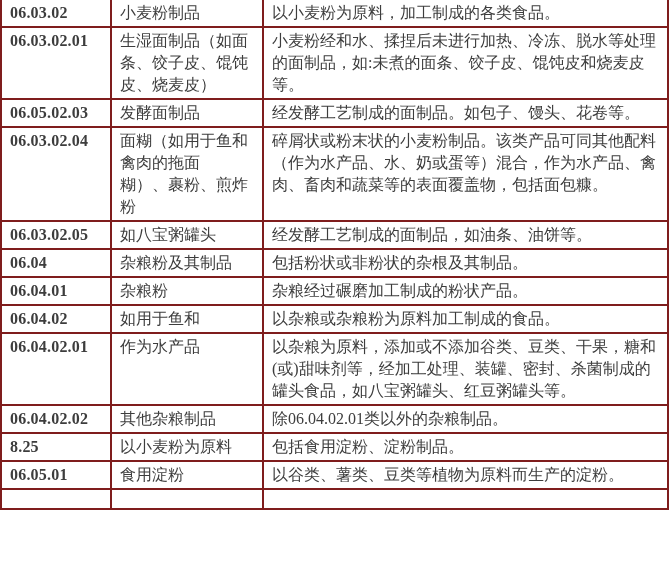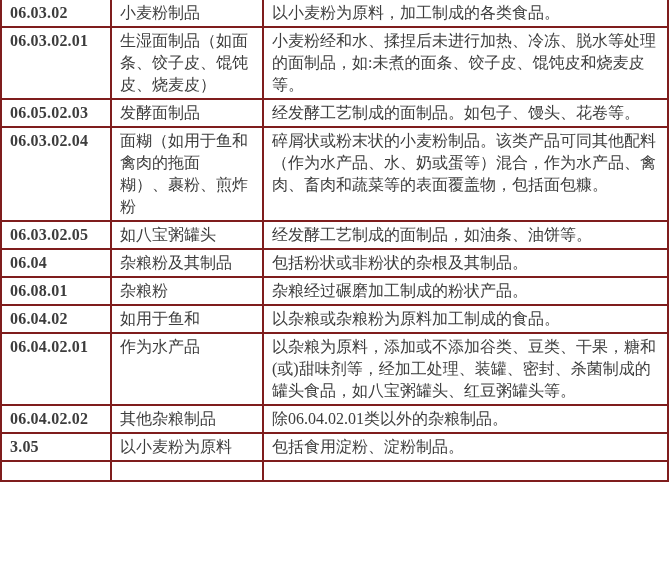--- a/index.html
+++ b/index.html
@@ -84,43 +84,48 @@
           <td class="code-cell">06.03.02.05</td>
           <td class="name-cell">如八宝粥罐头</td>
           <td class="description-cell">经发酵工艺制成的面制品，如油条、油饼等。</td>
         </tr>
         <tr>
           <td class="code-cell">06.04</td>
           <td class="name-cell">杂粮粉及其制品</td>
           <td class="description-cell">包括粉状或非粉状的杂根及其制品。</td>
         </tr>
         <tr>
-          <td class="code-cell">06.08.01</td>
+          <td class="code-cell">06.04.01</td>
           <td class="name-cell">杂粮粉</td>
           <td class="description-cell">杂粮经过碾磨加工制成的粉状产品。</td>
         </tr>
         <tr>
           <td class="code-cell">06.04.02</td>
           <td class="name-cell">如用于鱼和</td>
           <td class="description-cell">以杂粮或杂粮粉为原料加工制成的食品。</td>
         </tr>
         <tr>
           <td class="code-cell">06.04.02.01</td>
           <td class="name-cell">作为水产品</td>
           <td class="description-cell">以杂粮为原料，添加或不添加谷类、豆类、干果，糖和(或)甜味剂等，经加工处理、装罐、密封、杀菌制成的罐头食品，如八宝粥罐头、红豆粥罐头等。</td>
         </tr>
         <tr>
           <td class="code-cell">06.04.02.02</td>
           <td class="name-cell">其他杂粮制品</td>
           <td class="description-cell">除06.04.02.01类以外的杂粮制品。</td>
         </tr>
         <tr>
-          <td class="code-cell">3.05</td>
+          <td class="code-cell">8.25</td>
           <td class="name-cell">以小麦粉为原料</td>
           <td class="description-cell">包括食用淀粉、淀粉制品。</td>
+        </tr>
+        <tr>
+          <td class="code-cell">06.05.01</td>
+          <td class="name-cell">食用淀粉</td>
+          <td class="description-cell">以谷类、薯类、豆类等植物为原料而生产的淀粉。</td>
         </tr>
         <tr class="partial-row">
           <td class="code-cell"></td>
           <td class="name-cell"></td>
           <td class="description-cell"></td>
         </tr>
       </tbody>
   </table>
 </div>
 

